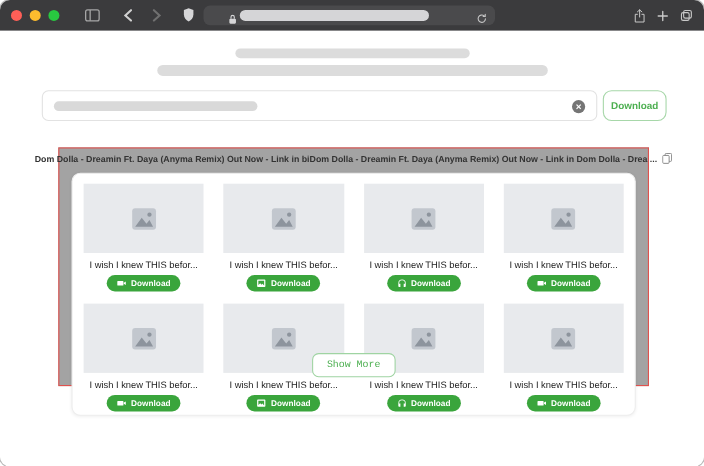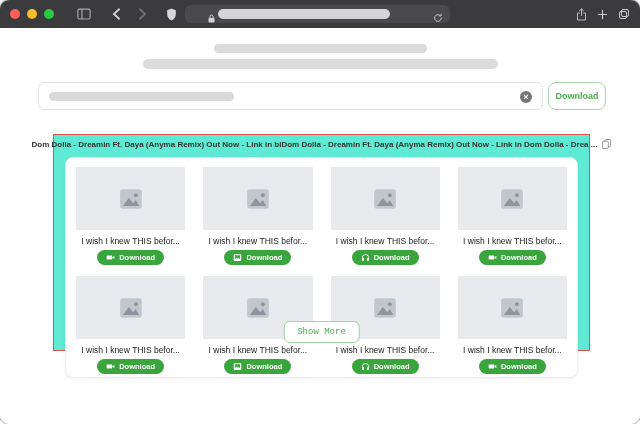--- a/index.html
+++ b/index.html
@@ -28,21 +28,21 @@
   .sk{position:absolute;background:#dcdcdc;border-radius:5px;}
   .sk1{left:214px;top:16px;width:213px;height:9px;}
   .sk2{left:143px;top:31px;width:355px;height:10px;}
   .search-input{position:absolute;left:38px;top:54px;width:505px;height:28px;border:1px solid #e2e2e2;border-radius:6px;background:#fff;}
   .search-input .sk-in{position:absolute;left:10px;top:9px;width:185px;height:9px;border-radius:4.5px;background:#d9d9d9;}
   .clear-btn{position:absolute;right:10px;top:8px;width:12px;height:12px;border-radius:50%;background:#757575;color:#fff;
     font-size:9px;line-height:12px;text-align:center;font-weight:bold;cursor:pointer;}
   .download-main{position:absolute;left:548px;top:54px;width:58px;height:28px;background:#fff;border:1.5px solid #a7d7a9;
     border-radius:8px;color:#4caf50;font-size:9px;font-weight:bold;display:flex;align-items:center;justify-content:center;cursor:pointer;}
   
-  .red-box{position:absolute;left:53px;top:106px;width:537px;height:217px;border:1px solid #e0524e;background:#5eead4;}
+  .red-box{position:absolute;left:53px;top:106px;width:537px;height:217px;border:1px solid #e0524e;background:#a3a3a3;}
   .title-row{margin-top:4px;display:flex;justify-content:center;align-items:center;gap:5px;}
   .title-text{font-size:8px;font-weight:bold;color:#333;white-space:nowrap;}
   .results-card{position:absolute;left:11px;top:22px;width:513px;height:221px;border:1px solid #ededed;border-radius:8px;
     box-shadow:0 1px 3px rgba(0,0,0,0.06);padding:9px 10px;background:#fff;}
   .grid{display:grid;grid-template-columns:repeat(4,1fr);column-gap:18px;row-gap:11px;}
   .cell{display:flex;flex-direction:column;align-items:center;min-width:0;}
   .thumb{width:100%;height:63px;background:#e8eaed;display:flex;align-items:center;justify-content:center;}
   .cell-title{font-size:8.5px;color:#222;margin-top:6px;white-space:nowrap;overflow:hidden;max-width:100%;}
   .dl-btn{margin-top:4px;display:inline-flex;align-items:center;gap:4px;background:#3aa53c;color:#fff;font-size:7.5px;
     font-weight:bold;padding:3px 9px;border-radius:9px;border:none;cursor:pointer;font-family:"Liberation Sans",sans-serif;}

